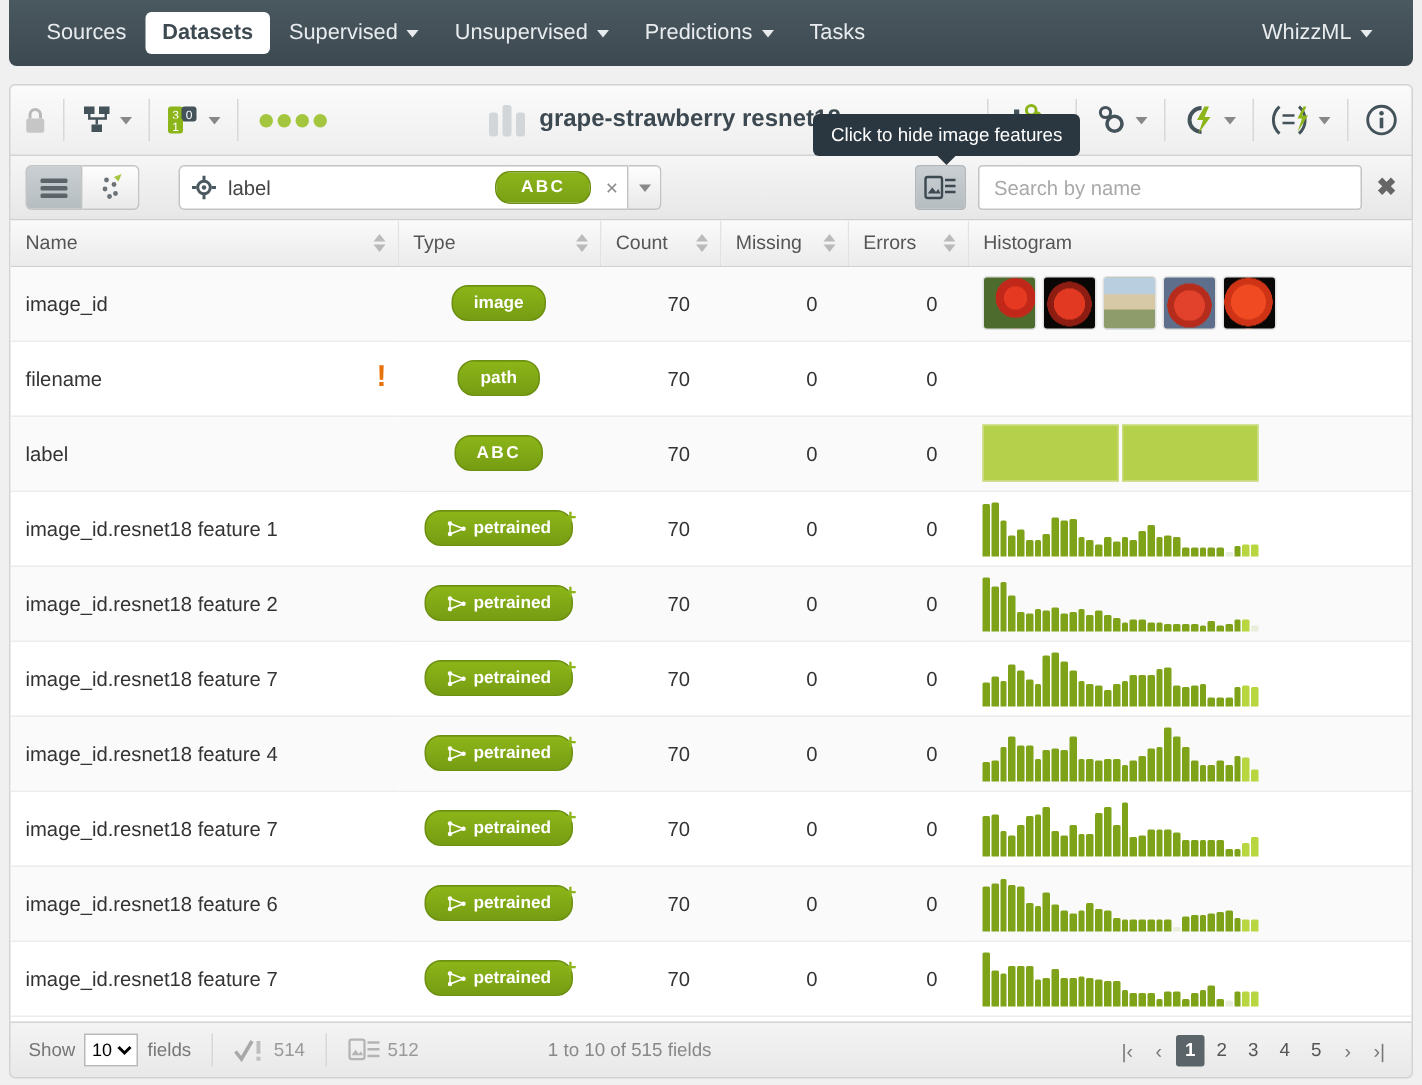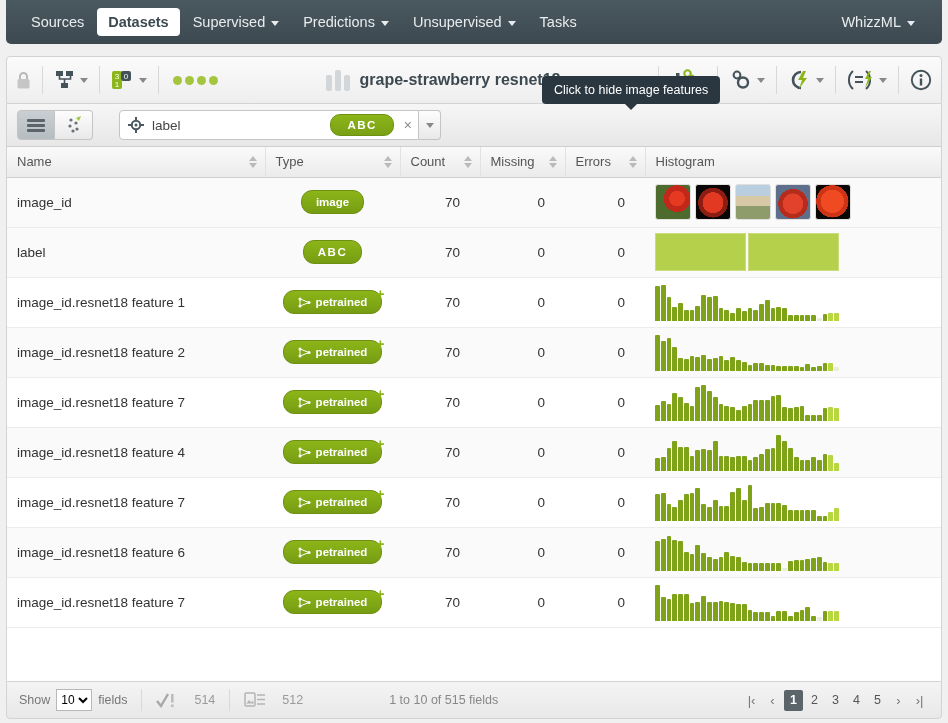--- a/index.html
+++ b/index.html
@@ -240,42 +240,42 @@
     display:flex; align-items:center; padding: 0 12px;
     font-size:12.5px; color:#777;
   }
   .footer .fsep { width:1px;height:22px;background:#d8d8d8;margin:0 14px; }
   .showsel {
     margin: 0 6px;
     height: 22px; font-size: 12px;
     font-family: "Liberation Sans", sans-serif;
     border:1px solid #b8b8b8; background:#fff;
   }
-  .fstat { display:flex; align-items:center; gap:16px; color:#9a9a9a; }
+  .fstat { display:flex; align-items:center; gap:4px; color:#9a9a9a; }
   .frange { margin-left: 86px; color:#888; }
   .pager { margin-left:auto; display:flex; align-items:center; gap:2px;}
   .pg {
     min-width:19px; height:21px; padding: 0 5px;
     display:flex;align-items:center;justify-content:center;
     font-size:12.5px; color:#555; cursor:pointer; border-radius:2px;
   }
   .pg.cur { background:#5a6469; color:#fff; font-weight:bold; }
   .pg.arrow { color:#777; font-size:13px; }
 </style>
 </head>
 <body>
 
 <div id="app">
 
   <div class="navbar">
     <div class="nav-item"><span>Sources</span></div>
     <div class="nav-item active"><span>Datasets</span></div>
     <div class="nav-item"><span>Supervised</span><span class="nav-caret"></span></div>
+    <div class="nav-item"><span>Unsupervised</span><span class="nav-caret"></span></div>
     <div class="nav-item"><span>Predictions</span><span class="nav-caret"></span></div>
-    <div class="nav-item"><span>Unsupervised</span><span class="nav-caret"></span></div>
     <div class="nav-item"><span>Tasks</span></div>
     <div class="nav-item nav-right"><span>WhizzML</span><span class="nav-caret"></span></div>
   </div>
 
   <div class="dshead">
     <div class="hicon noclick">
       <svg width="15" height="19" viewBox="0 0 15 19">
           <path d="M4 8V5.5a3.5 3.5 0 017 0V8" fill="none" stroke="#b9b9b9" stroke-width="2"></path>
           <rect x="1.5" y="8" width="12" height="9.5" rx="1.5" fill="#c6c6c6"></rect>
         </svg>
@@ -395,20 +395,33 @@
           <path d="M8 0v3M8 13v3M0 8h3M13 8h3" stroke="#4a5860" stroke-width="2"></path>
         </svg>
       <span class="filter-label">label</span>
       <span class="pill">ABC</span>
       <span class="fx">×</span>
     </div>
     <div class="fdrop">
       <span class="caret-sm" style="margin:0"></span>
     </div>
 
+    <div class="tb-right">
+      <div class="imgtoggle">
+        <svg width="22" height="18" viewBox="0 0 22 18">
+            <rect x="1" y="2" width="11" height="14" rx="1.5" fill="none" stroke="#3d4950" stroke-width="1.6"></rect>
+            <path d="M2.5 13l3-4 2.5 3 1.5-2 1.5 3z" fill="#3d4950"></path>
+            <path d="M14 4h7M14 8h7M14 12h7" stroke="#3d4950" stroke-width="1.8"></path>
+          </svg>
+      </div>
+      <div class="searchwrap">
+        <input class="searchinput" placeholder="Search by name" style="">
+      </div>
+      <span class="clearx">✖</span>
+    </div>
   </div>
 
   <div class="tablewrap">
     <table>
       <colgroup>
         <col style="width:258px">
           <col style="width:135px">
           <col style="width:80px">
         <col style="width:85px">
           <col style="width:80px">
@@ -451,20 +464,30 @@
             <td>
               <div class="thumbs">
                 <div class="thumb" style="background: radial-gradient(circle at 62% 40%, rgb(230, 57, 34) 0px, rgb(230, 57, 34) 26%, rgb(194, 40, 26) 27%, rgb(194, 40, 26) 45%, rgb(78, 107, 46) 46%, rgb(78, 107, 46) 100%);"></div>
                 <div class="thumb" style="background: radial-gradient(circle at 50% 52%, rgb(226, 58, 34) 0px, rgb(226, 58, 34) 42%, rgb(141, 29, 18) 43%, rgb(141, 29, 18) 60%, rgb(9, 7, 6) 61%, rgb(9, 7, 6) 100%);"></div>
                 <div class="thumb" style="background: linear-gradient(rgb(185, 207, 224) 0px, rgb(185, 207, 224) 32%, rgb(216, 201, 166) 33%, rgb(216, 201, 166) 62%, rgb(141, 156, 106) 63%, rgb(141, 156, 106) 100%);"></div>
                 <div class="thumb" style="background: radial-gradient(circle at 50% 55%, rgb(226, 65, 43) 0px, rgb(226, 65, 43) 40%, rgb(182, 44, 28) 41%, rgb(182, 44, 28) 58%, rgb(93, 111, 138) 59%, rgb(93, 111, 138) 100%);"></div>
                 <div class="thumb" style="background: radial-gradient(circle at 48% 48%, rgb(240, 74, 34) 0px, rgb(240, 74, 34) 46%, rgb(207, 51, 21) 47%, rgb(207, 51, 21) 64%, rgb(10, 8, 6) 65%, rgb(10, 8, 6) 100%);"></div>
               </div>
             </td>
           </tr>
+          <tr>
+            <td class="name">filename</td>
+            <td class="type"><span class="warn">!</span><span class="badge">
+                <span>path</span>
+              </span></td>
+            <td class="num">70</td>
+            <td class="num">0</td>
+            <td class="num">0</td>
+            <td></td>
+          </tr>
           <tr class="alt">
             <td class="name">label</td>
             <td class="type"><span class="badge abc">
                 <span>ABC</span>
               </span></td>
             <td class="num">70</td>
             <td class="num">0</td>
             <td class="num">0</td>
             <td>
               <div class="labelhist">

